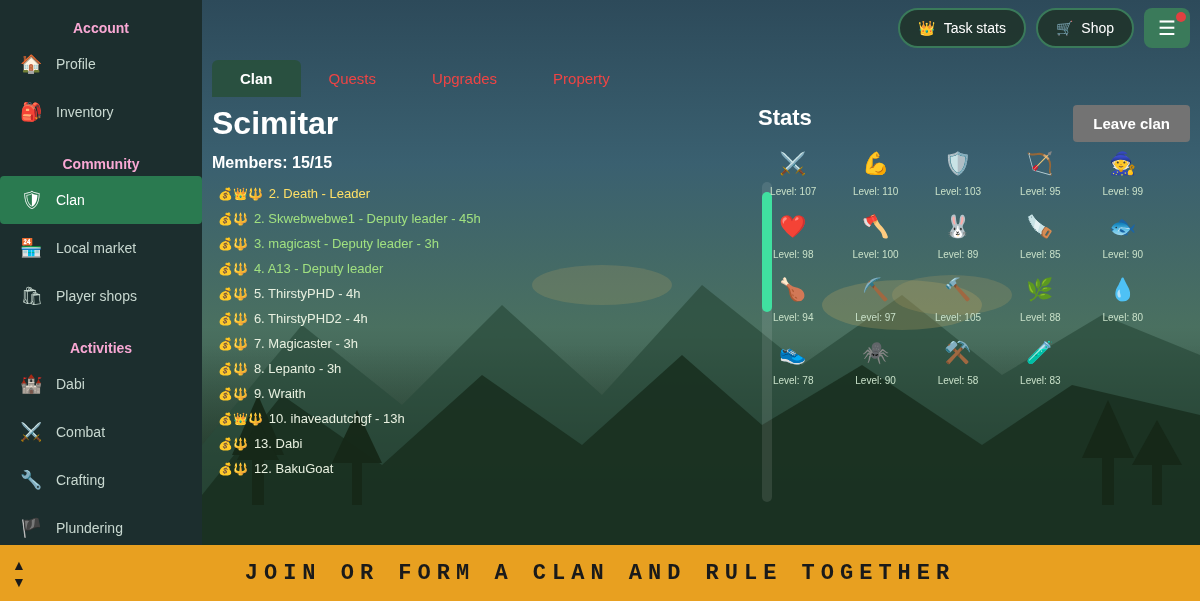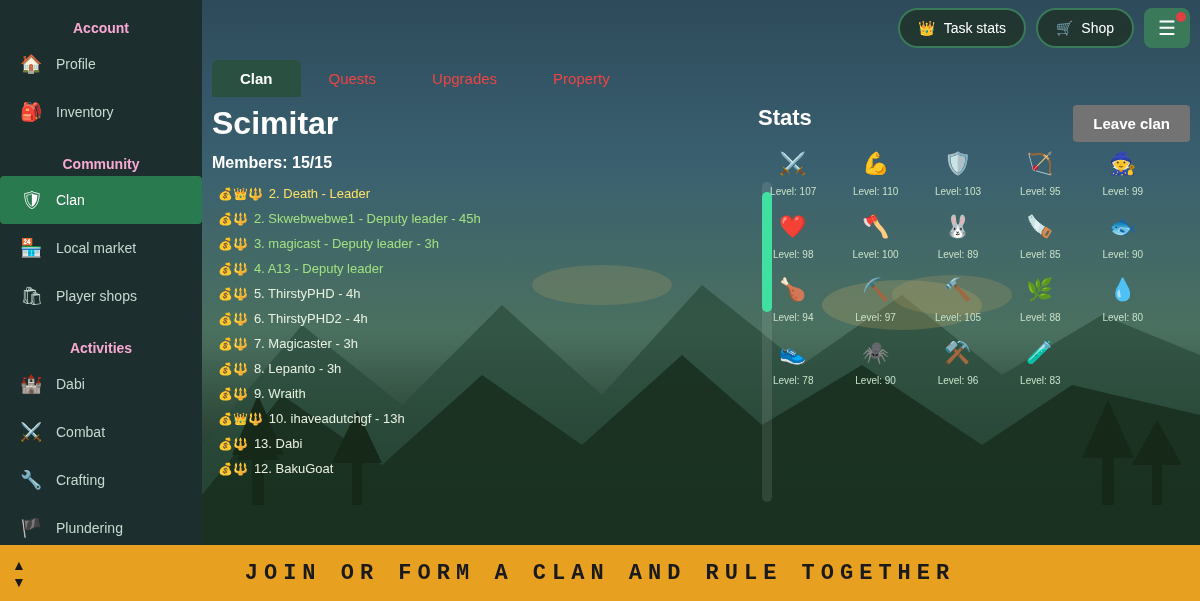--- a/index.html
+++ b/index.html
@@ -563,21 +563,21 @@
         <div class="stat-item">
           <div class="stat-icon">👟</div>
           <div class="stat-level">Level: 78</div>
         </div>
         <div class="stat-item">
           <div class="stat-icon">🕷️</div>
           <div class="stat-level">Level: 90</div>
         </div>
         <div class="stat-item">
           <div class="stat-icon">⚒️</div>
-          <div class="stat-level">Level: 96</div>
+          <div class="stat-level">Level: 58</div>
         </div>
         <div class="stat-item">
           <div class="stat-icon">🧪</div>
           <div class="stat-level">Level: 83</div>
         </div>
       </div>
   </div>
 </div>
 
 <div class="bottom-banner">

